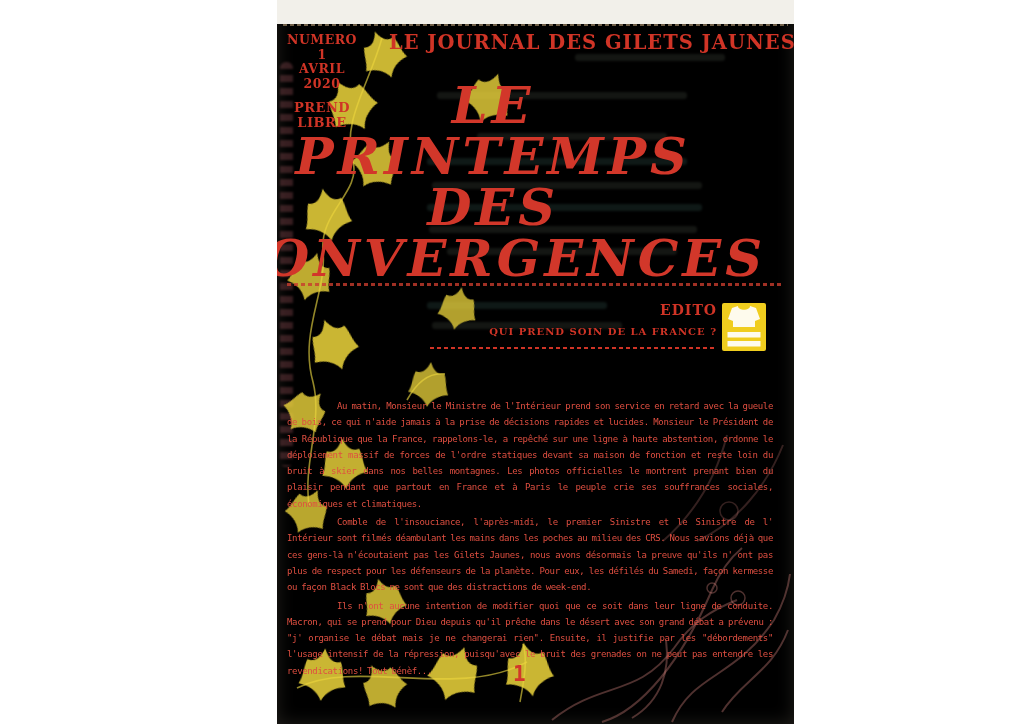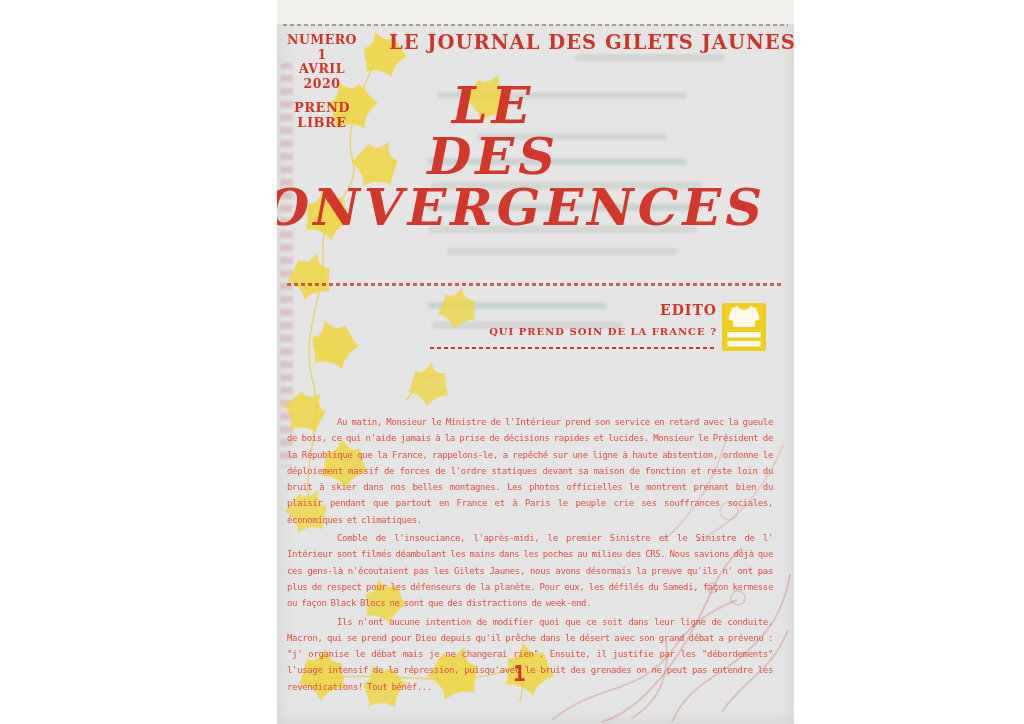--- a/index.html
+++ b/index.html
@@ -1,21 +1,21 @@
 <!DOCTYPE html>
 <html><head>
 <meta charset="utf-8">
 <style>
   * { margin:0; padding:0; box-sizing:border-box; }
   html,body { width:1024px; height:724px; background:#ffffff; overflow:hidden;
               font-family:"DejaVu Sans", sans-serif; }
   .stage { position:relative; width:1024px; height:724px; background:#fff; }
 
   .paper { position:absolute; left:277px; top:0; width:517px; height:724px;
-           background:#e5e5e5; box-shadow: inset 0 0 18px rgba(150,140,125,.22);
+           background:#000000; box-shadow: inset 0 0 18px rgba(150,140,125,.22);
            overflow:hidden; }
   .paper-top-strip { position:absolute; left:0; top:0; width:100%; height:24px;
            background:#f2f0ea; }
 
   
   .rule { position:absolute; height:2px;
           background: repeating-linear-gradient(90deg, currentColor 0 4px, transparent 4px 7px); }
   .rule-top     { color:rgba(148,126,96,.75); left:6px; top:24px; width:505px; }
   .rule-title   { color:rgba(200,60,45,.8);  left:10px; top:283px; width:497px; height:3px; }
   .rule-edito   { color:#d03426; left:153px; top:347px; width:287px; }
@@ -58,21 +58,21 @@
 
   
   .intro { position:absolute; left:14px; top:360px; width:482px; color:#e04f41;
            font-family:"DejaVu Sans Mono", monospace; font-style:italic; font-size:10.2px;
            line-height:17px; font-weight:700; }
   .intro .l1 { white-space:nowrap; }
   .intro .l2 { text-align:right; padding-right:16px; white-space:nowrap; }
 
   .bodytext { position:absolute; left:10px; top:398px; width:486px; color:#e04f41;
               font-family:"DejaVu Sans Mono", monospace; font-size:9px; line-height:16.3px;
-              letter-spacing:-.35px; word-spacing:-1px; text-align:justify;margin-top:16px; }
+              letter-spacing:-.35px; word-spacing:-1px; text-align:justify; }
   .bodytext p { text-indent:50px; margin:0; }
   .bodytext p + p { margin-top:2px; }
 
   .pagenum { position:absolute; left:236px; top:662px; font-family:"DejaVu Sans Mono", monospace;
              font-weight:700; font-size:21px; color:#d2372a; }
 </style>
 </head>
 <body>
 
 <div class="stage">
@@ -184,20 +184,21 @@
       <div>2020</div>
     </div>
     <div class="price-block">
       <div>PREND</div>
       <div>LIBRE</div>
     </div>
     <div class="banner">LE JOURNAL DES GILETS JAUNES 43</div>
 
     <div class="title">
       <div>LE</div>
+      <div>PRINTEMPS</div>
       <div>DES</div>
       <div>CONVERGENCES</div>
     </div>
 
     <div class="edito-kicker">EDITO</div>
     <div class="edito-headline">QUI PREND SOIN DE LA FRANCE ?</div>
     <svg class="vest" viewBox="0 0 44 48">
       <rect x="0" y="0" width="44" height="48" rx="2" fill="#f0cd1e"></rect>
       <path d="M10 5 L16 3 C16 8 28 8 28 3 L34 5 L38 16 L33 18 L33 24 L11 24 L11 18 L6 16 Z" fill="#ffffff" opacity=".92"></path>
       <rect x="5.5" y="29" width="33" height="5.5" fill="#ffffff" opacity=".92"></rect>

